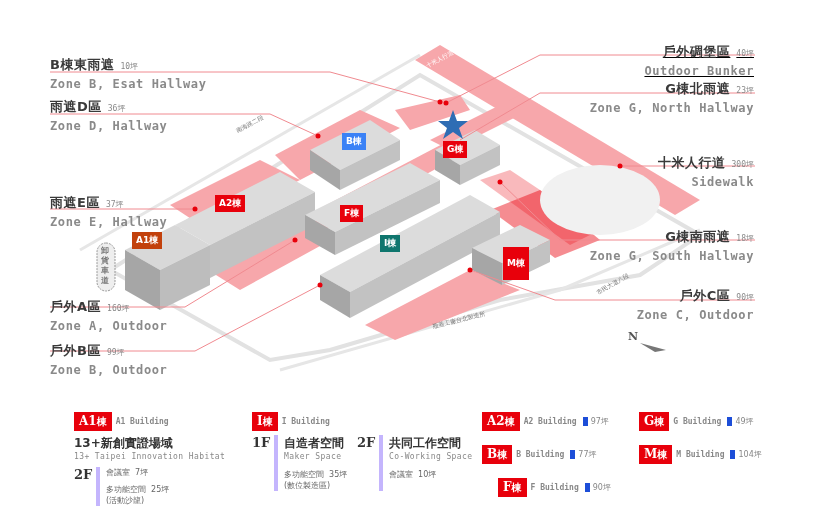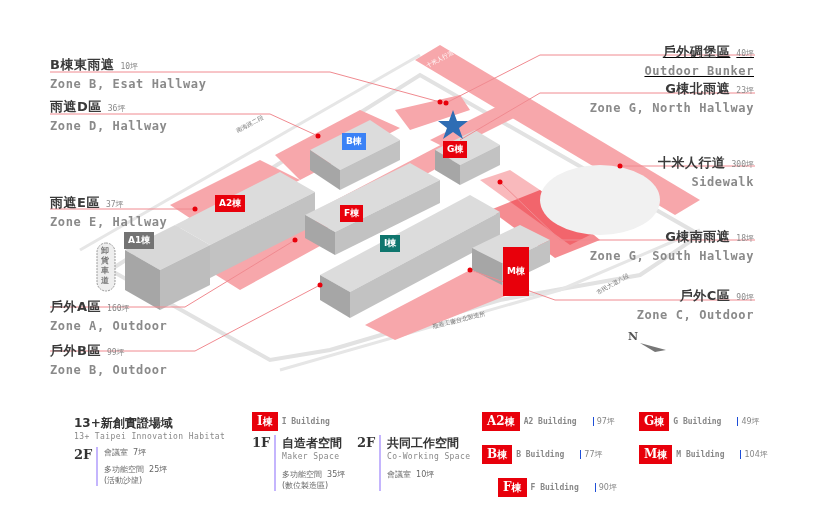--- a/index.html
+++ b/index.html
@@ -7,26 +7,26 @@
   #map{position:absolute;left:0;top:0;width:832px;height:400px;}
   .callout{position:absolute;white-space:nowrap;}
   .callout .zh{font-family:"DejaVu Sans",sans-serif;font-weight:bold;font-size:13px;color:#3a3a3a;letter-spacing:0.5px;}
   .callout .area{font-family:"DejaVu Sans Mono",monospace;font-size:8px;color:#888;margin-left:6px;}
   .callout .en{font-family:"DejaVu Sans Mono",monospace;font-weight:bold;font-size:12px;color:#8a8a8a;letter-spacing:0.6px;margin-top:3px;}
   .callout.right{text-align:right;}
   .legend{position:absolute;}
   .tag{display:inline-block;background:#e8000b;color:#fff;font-weight:bold;font-family:"DejaVu Serif",serif;font-size:12px;padding:1px 5px;line-height:17px;vertical-align:middle;}
   .tag small{font-family:"DejaVu Sans",sans-serif;font-size:10px;}
   .bname{font-family:"DejaVu Sans Mono",monospace;font-weight:bold;font-size:8px;color:#888;margin-left:4px;vertical-align:middle;}
-  .barea{font-family:"DejaVu Sans",sans-serif;font-size:8px;color:#888;border-left:1px solid #1d4ed8;padding-left:3px;margin-left:16px;vertical-align:middle;}
+  .barea{font-family:"DejaVu Sans",sans-serif;font-size:8px;color:#888;border-left:5px solid #1d4ed8;padding-left:3px;margin-left:6px;vertical-align:middle;}
   .floor{font-family:"DejaVu Serif",serif;font-weight:bold;font-size:13px;color:#333;}
   .ltitle{font-family:"DejaVu Sans",sans-serif;font-weight:bold;font-size:12px;color:#333;}
   .lsub{font-family:"DejaVu Sans Mono",monospace;font-size:8px;color:#888;letter-spacing:0.4px;}
   .room{font-family:"DejaVu Sans",sans-serif;font-size:8px;color:#666;line-height:11px;}
-  .vline{border-left:2px solid #c4b5fd;padding-left:6px;}
+  .vline{border-left:4px solid #c4b5fd;padding-left:6px;}
 </style>
 </head>
 <body>
 
 <svg id="map" viewBox="0 0 832 400" xmlns="http://www.w3.org/2000/svg">
 
   <path d="M110 270 L420 75 L700 235 L640 275 L500 300 L330 350 L270 360 Z" fill="none" stroke="#e2e2e2" stroke-width="4"></path>
   <path d="M80 250 L420 55" stroke="#e6e6e6" stroke-width="3" fill="none"></path>
   <path d="M280 370 L560 290 L700 230" stroke="#e6e6e6" stroke-width="3" fill="none"></path>
 
@@ -103,27 +103,27 @@
       <circle cx="500" cy="182" r="2.5"></circle>
       <circle cx="470" cy="270" r="2.5"></circle>
   </g>
 
   <polygon points="453,110 457,121 468,121 459,128 463,139 453,132 443,139 447,128 438,121 449,121" fill="#2e6db4"></polygon>
 
   <text x="628" y="340" font-family="DejaVu Serif,serif" font-weight="bold" font-size="11" fill="#555">N</text>
   <polygon points="640,343 666,350 655,352" fill="#777"></polygon>
 </svg>
 
-<div style="position:absolute;left:124px;top:232px;background:#737373;color:#fff;font:bold 9px 'DejaVu Sans',sans-serif;padding:2px 4px;">A1棟</div>
+<div style="position:absolute;left:132px;top:232px;background:#c2410c;color:#fff;font:bold 9px 'DejaVu Sans',sans-serif;padding:2px 4px;">A1棟</div>
 <div style="position:absolute;left:215px;top:195px;background:#e8000b;color:#fff;font:bold 9px 'DejaVu Sans',sans-serif;padding:2px 4px;">A2棟</div>
 <div style="position:absolute;left:342px;top:133px;background:#3b82f6;color:#fff;font:bold 9px 'DejaVu Sans',sans-serif;padding:2px 4px;">B棟</div>
 <div style="position:absolute;left:443px;top:141px;background:#e8000b;color:#fff;font:bold 9px 'DejaVu Sans',sans-serif;padding:2px 4px;">G棟</div>
 <div style="position:absolute;left:340px;top:205px;background:#e8000b;color:#fff;font:bold 9px 'DejaVu Sans',sans-serif;padding:2px 4px;">F棟</div>
 <div style="position:absolute;left:380px;top:235px;background:#0f766e;color:#fff;font:bold 9px 'DejaVu Sans',sans-serif;padding:2px 4px;">I棟</div>
-<div style="position:absolute;left:503px;top:247px;background:#e8000b;color:#fff;font:bold 9px 'DejaVu Sans',sans-serif;padding:18px 4px;">M棟</div>
+<div style="position:absolute;left:503px;top:247px;background:#e8000b;color:#fff;font:bold 9px 'DejaVu Sans',sans-serif;padding:10px 4px;">M棟</div>
 <div style="position:absolute;left:101px;top:246px;width:10px;font:bold 8px 'DejaVu Sans',sans-serif;color:#777;line-height:10px;">卸貨車道</div>
 <div style="position:absolute;left:235px;top:120px;font:6px 'DejaVu Sans',sans-serif;color:#777;transform:rotate(-28deg);">南海路二段</div>
 <div style="position:absolute;left:595px;top:280px;font:6px 'DejaVu Sans',sans-serif;color:#777;transform:rotate(-30deg);">市民大道八段</div>
 <div style="position:absolute;left:432px;top:316px;font:6px 'DejaVu Sans',sans-serif;color:#777;transform:rotate(-14deg);">瓶蓋工廠台北製造所</div>
 <div style="position:absolute;left:425px;top:55px;font:6px 'DejaVu Sans',sans-serif;color:#fff;transform:rotate(-28deg);">十米人行道</div>
 
 <div class="callout" style="left:50px;top:54px;">
   <div><span class="zh">B棟東雨遮</span><span class="area">10坪</span></div>
   <div class="en">Zone B, Esat Hallway</div>
 </div>
@@ -159,20 +159,21 @@
 <div class="callout right" style="right:78px;top:226px;">
   <div><span class="zh">G棟南雨遮</span><span class="area">18坪</span></div>
   <div class="en">Zone G, South Hallway</div>
 </div>
 <div class="callout right" style="right:78px;top:285px;">
   <div><span class="zh">戶外C區</span><span class="area">90坪</span></div>
   <div class="en">Zone C, Outdoor</div>
 </div>
 
 <div class="legend" style="left:74px;top:411px;">
+  <div><span class="tag"><span>A1</span><small>棟</small></span><span class="bname">A1 Building</span></div>
   <div class="ltitle" style="margin-top:4px;">13+新創實證場域</div>
   <div class="lsub">13+ Taipei Innovation Habitat</div>
   <div style="display:flex;margin-top:6px;">
     <span class="floor" style="width:22px;">2F</span>
     <div class="vline">
       <div class="room"><span>會議室</span>&nbsp;&nbsp;<span>7坪</span></div>
       <div class="room" style="margin-top:6px;"><span>多功能空間</span>&nbsp;&nbsp;<span>25坪</span></div>
       <div class="room">(活動沙龍)</div>
     </div>
   </div>

